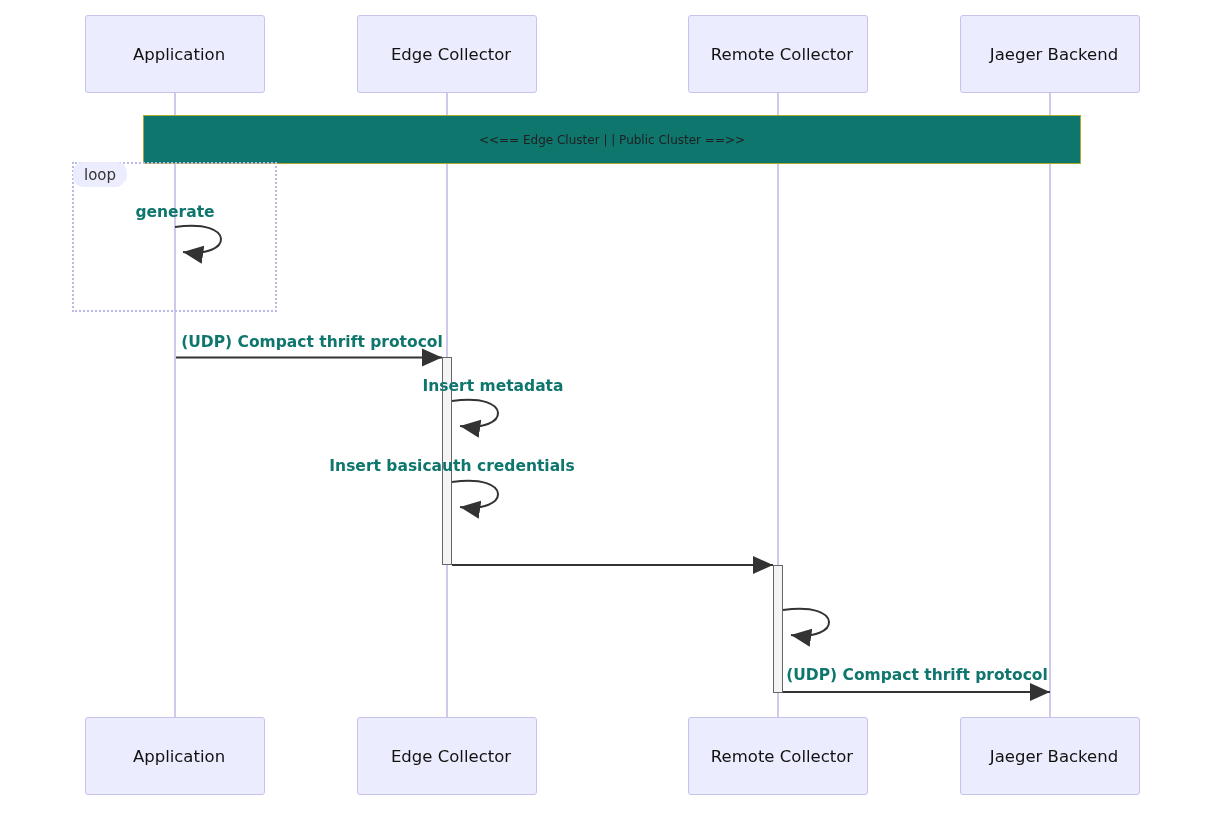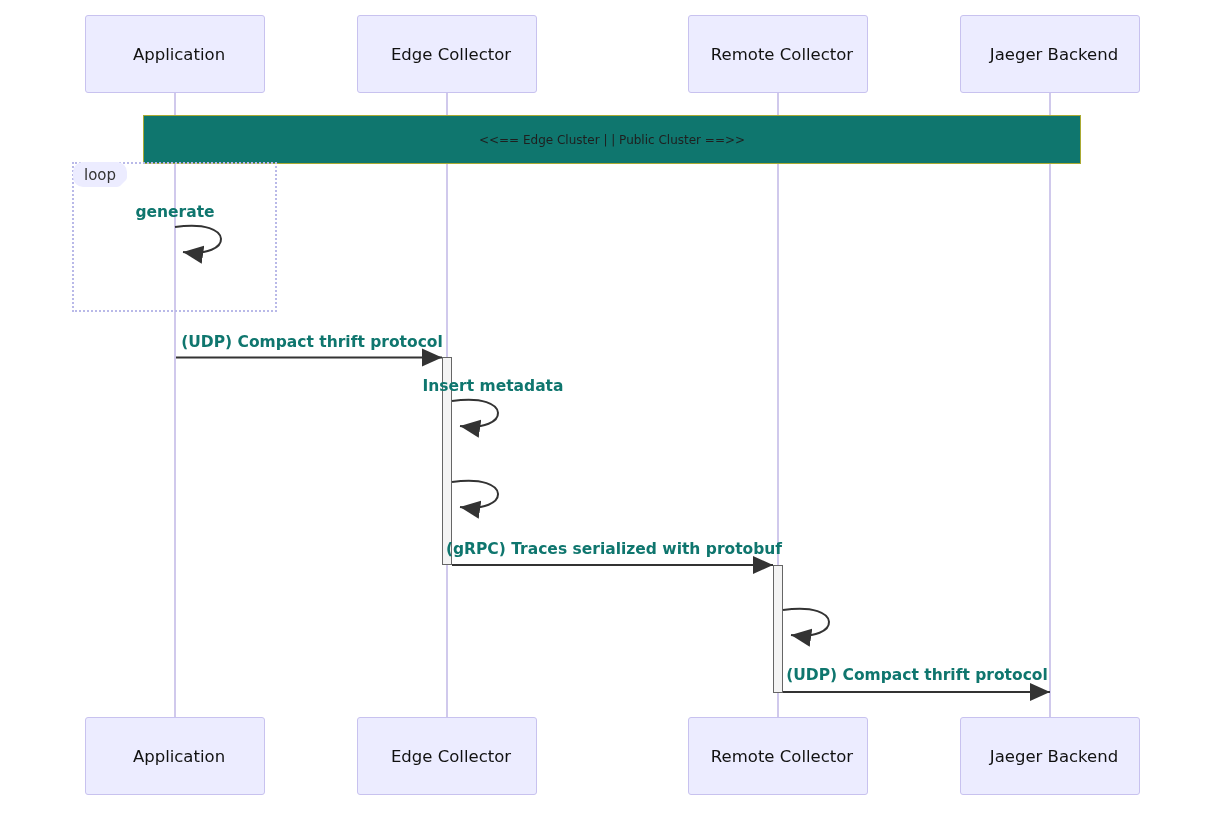--- a/index.html
+++ b/index.html
@@ -132,16 +132,16 @@
     <line x1="452" y1="565" x2="773" y2="565" stroke="#333333" stroke-width="2" marker-end="url(#arrow)"></line>
 
     <path d="M783,610 C845,601 841,642 791,635" fill="none" stroke="#333333" stroke-width="2" marker-end="url(#arrow)"></path>
 
     <line x1="783" y1="692" x2="1050" y2="692" stroke="#333333" stroke-width="2" marker-end="url(#arrow)"></line>
   </svg>
 
   <div class="msg-label" style="left:175px; top:203px;">generate</div>
   <div class="msg-label" style="left:312px; top:333px;">(UDP) Compact thrift protocol</div>
   <div class="msg-label" style="left:453px; top:377px;margin-left:40px;">Insert metadata</div>
-  <div class="msg-label" style="left:614px; top:540px;">(gRPC) Traces serialized with protobuf</div>
+  <div class="msg-label" style="left:452px; top:457px;">Insert basicauth credentials</div>
   <div class="msg-label" style="left:917px; top:666px;">(UDP) Compact thrift protocol</div>
 
 </div>
 
 </body></html>

